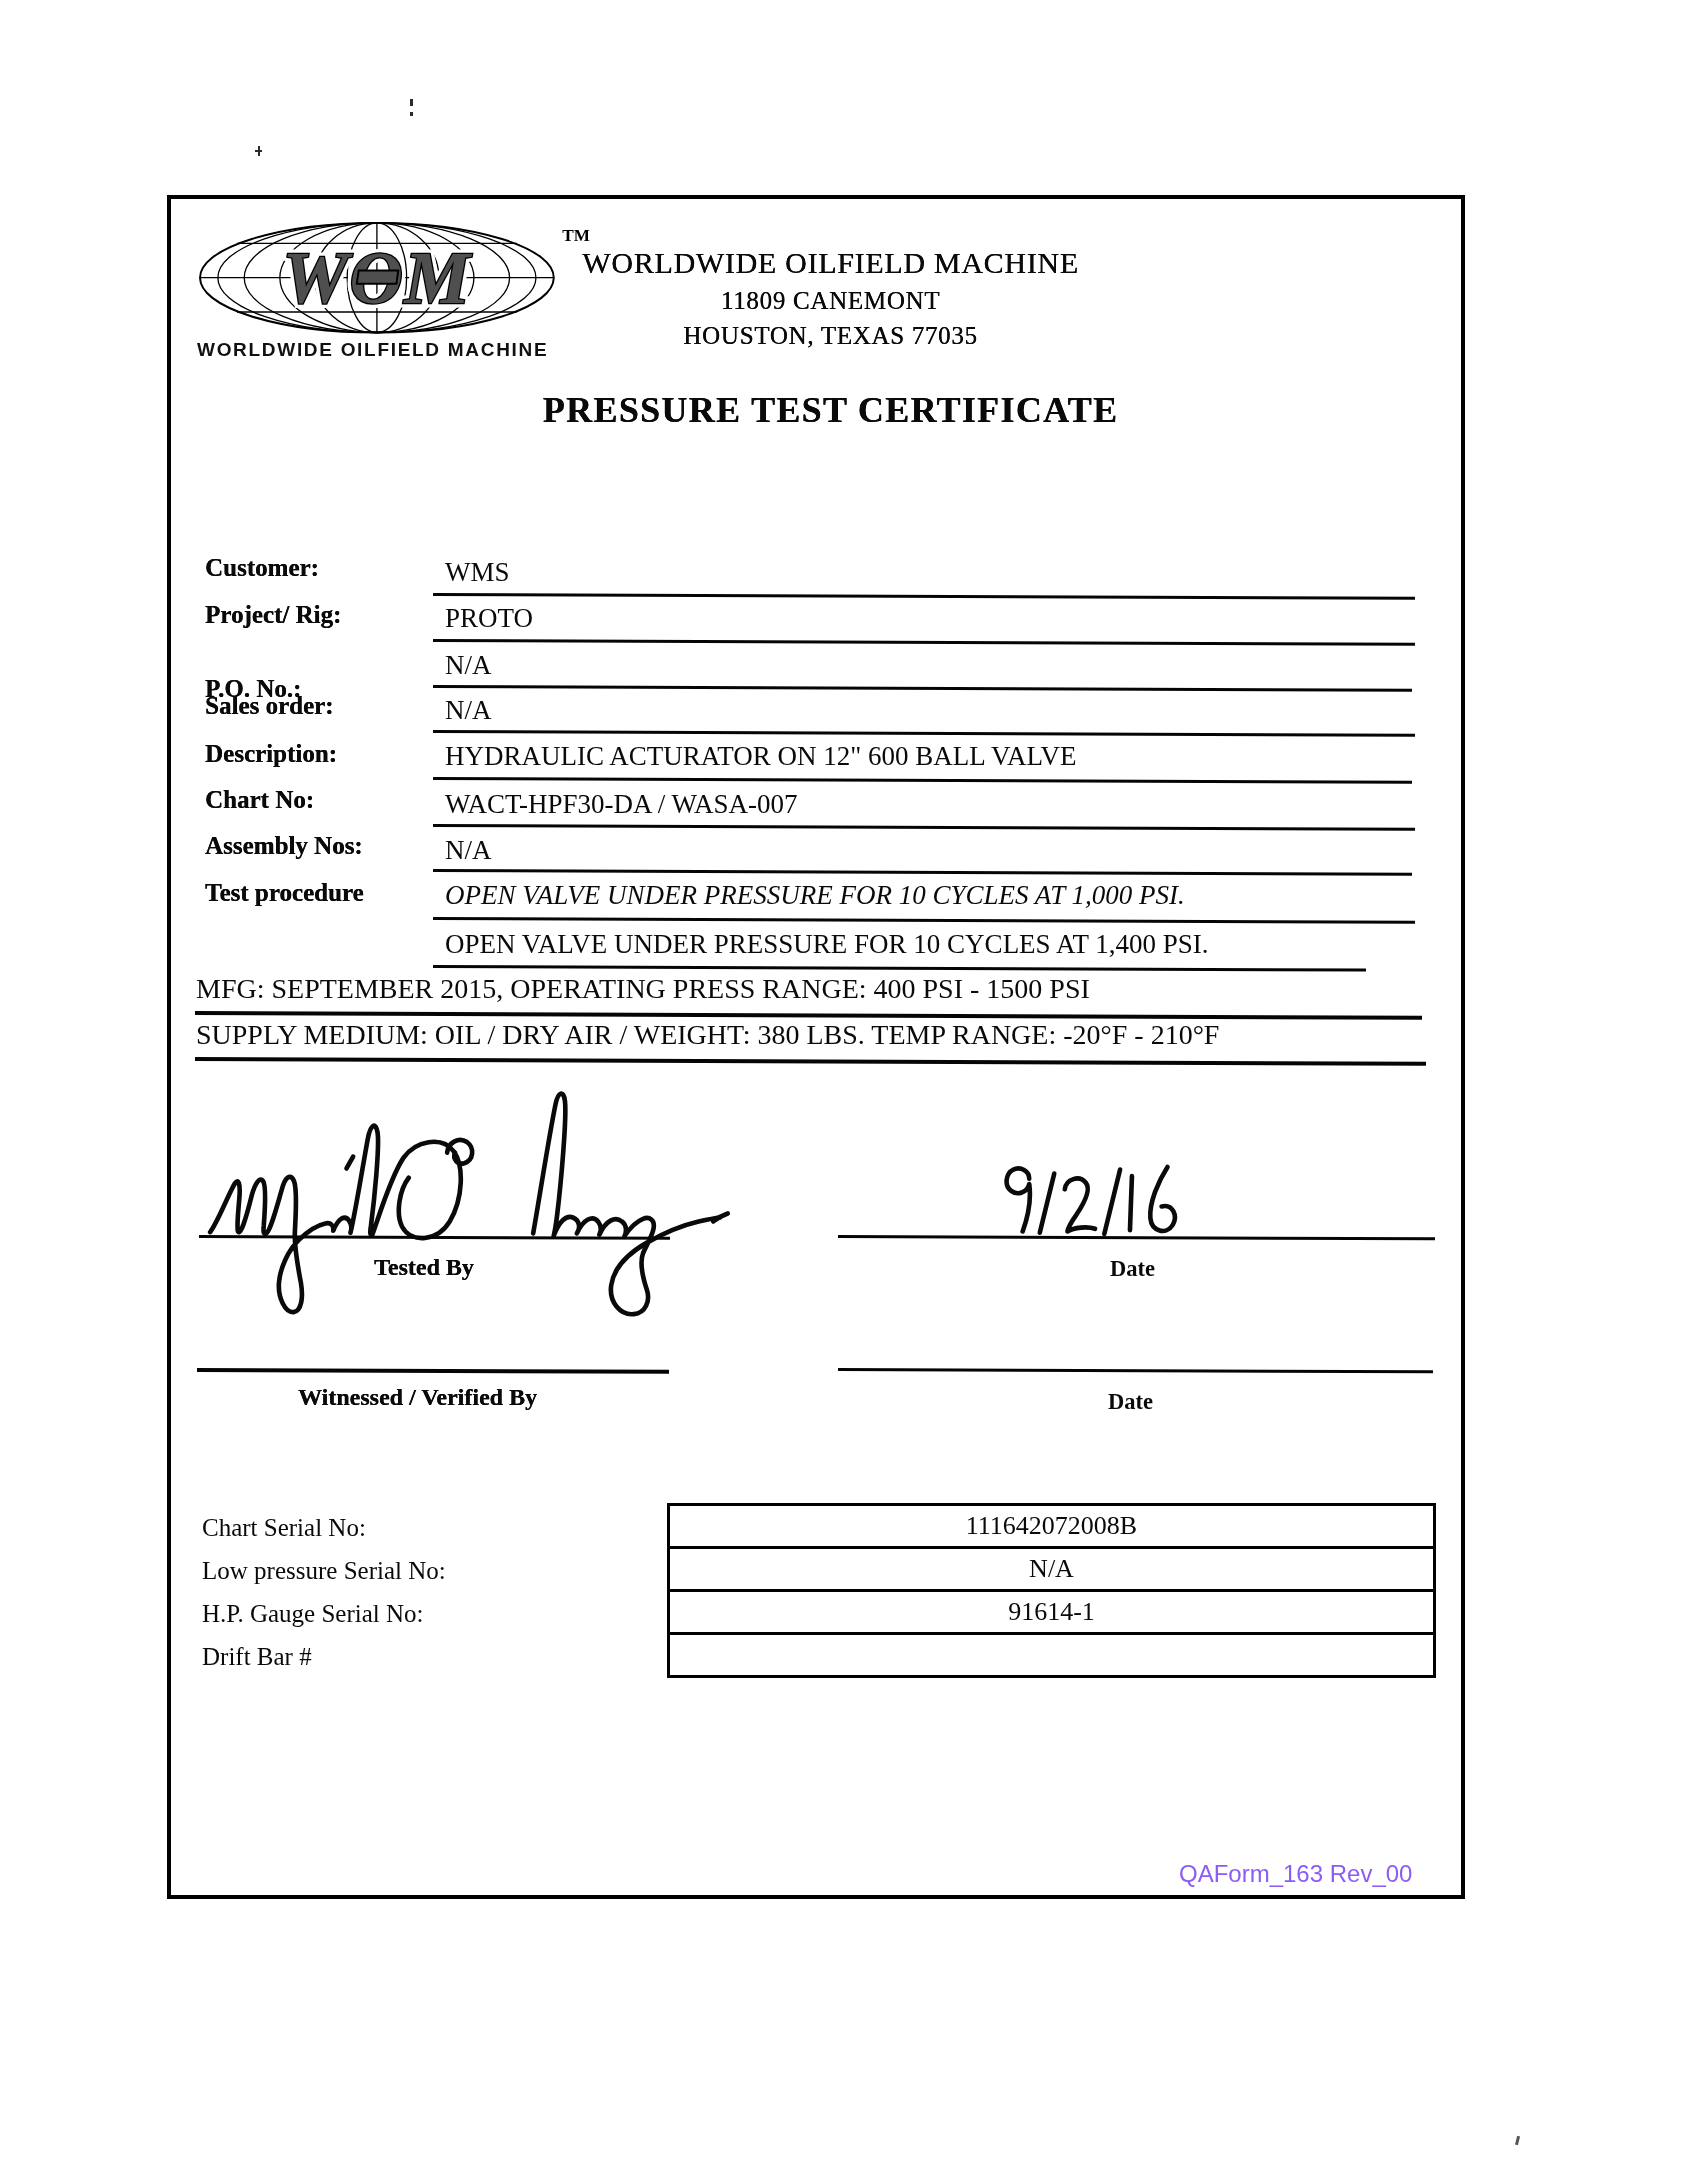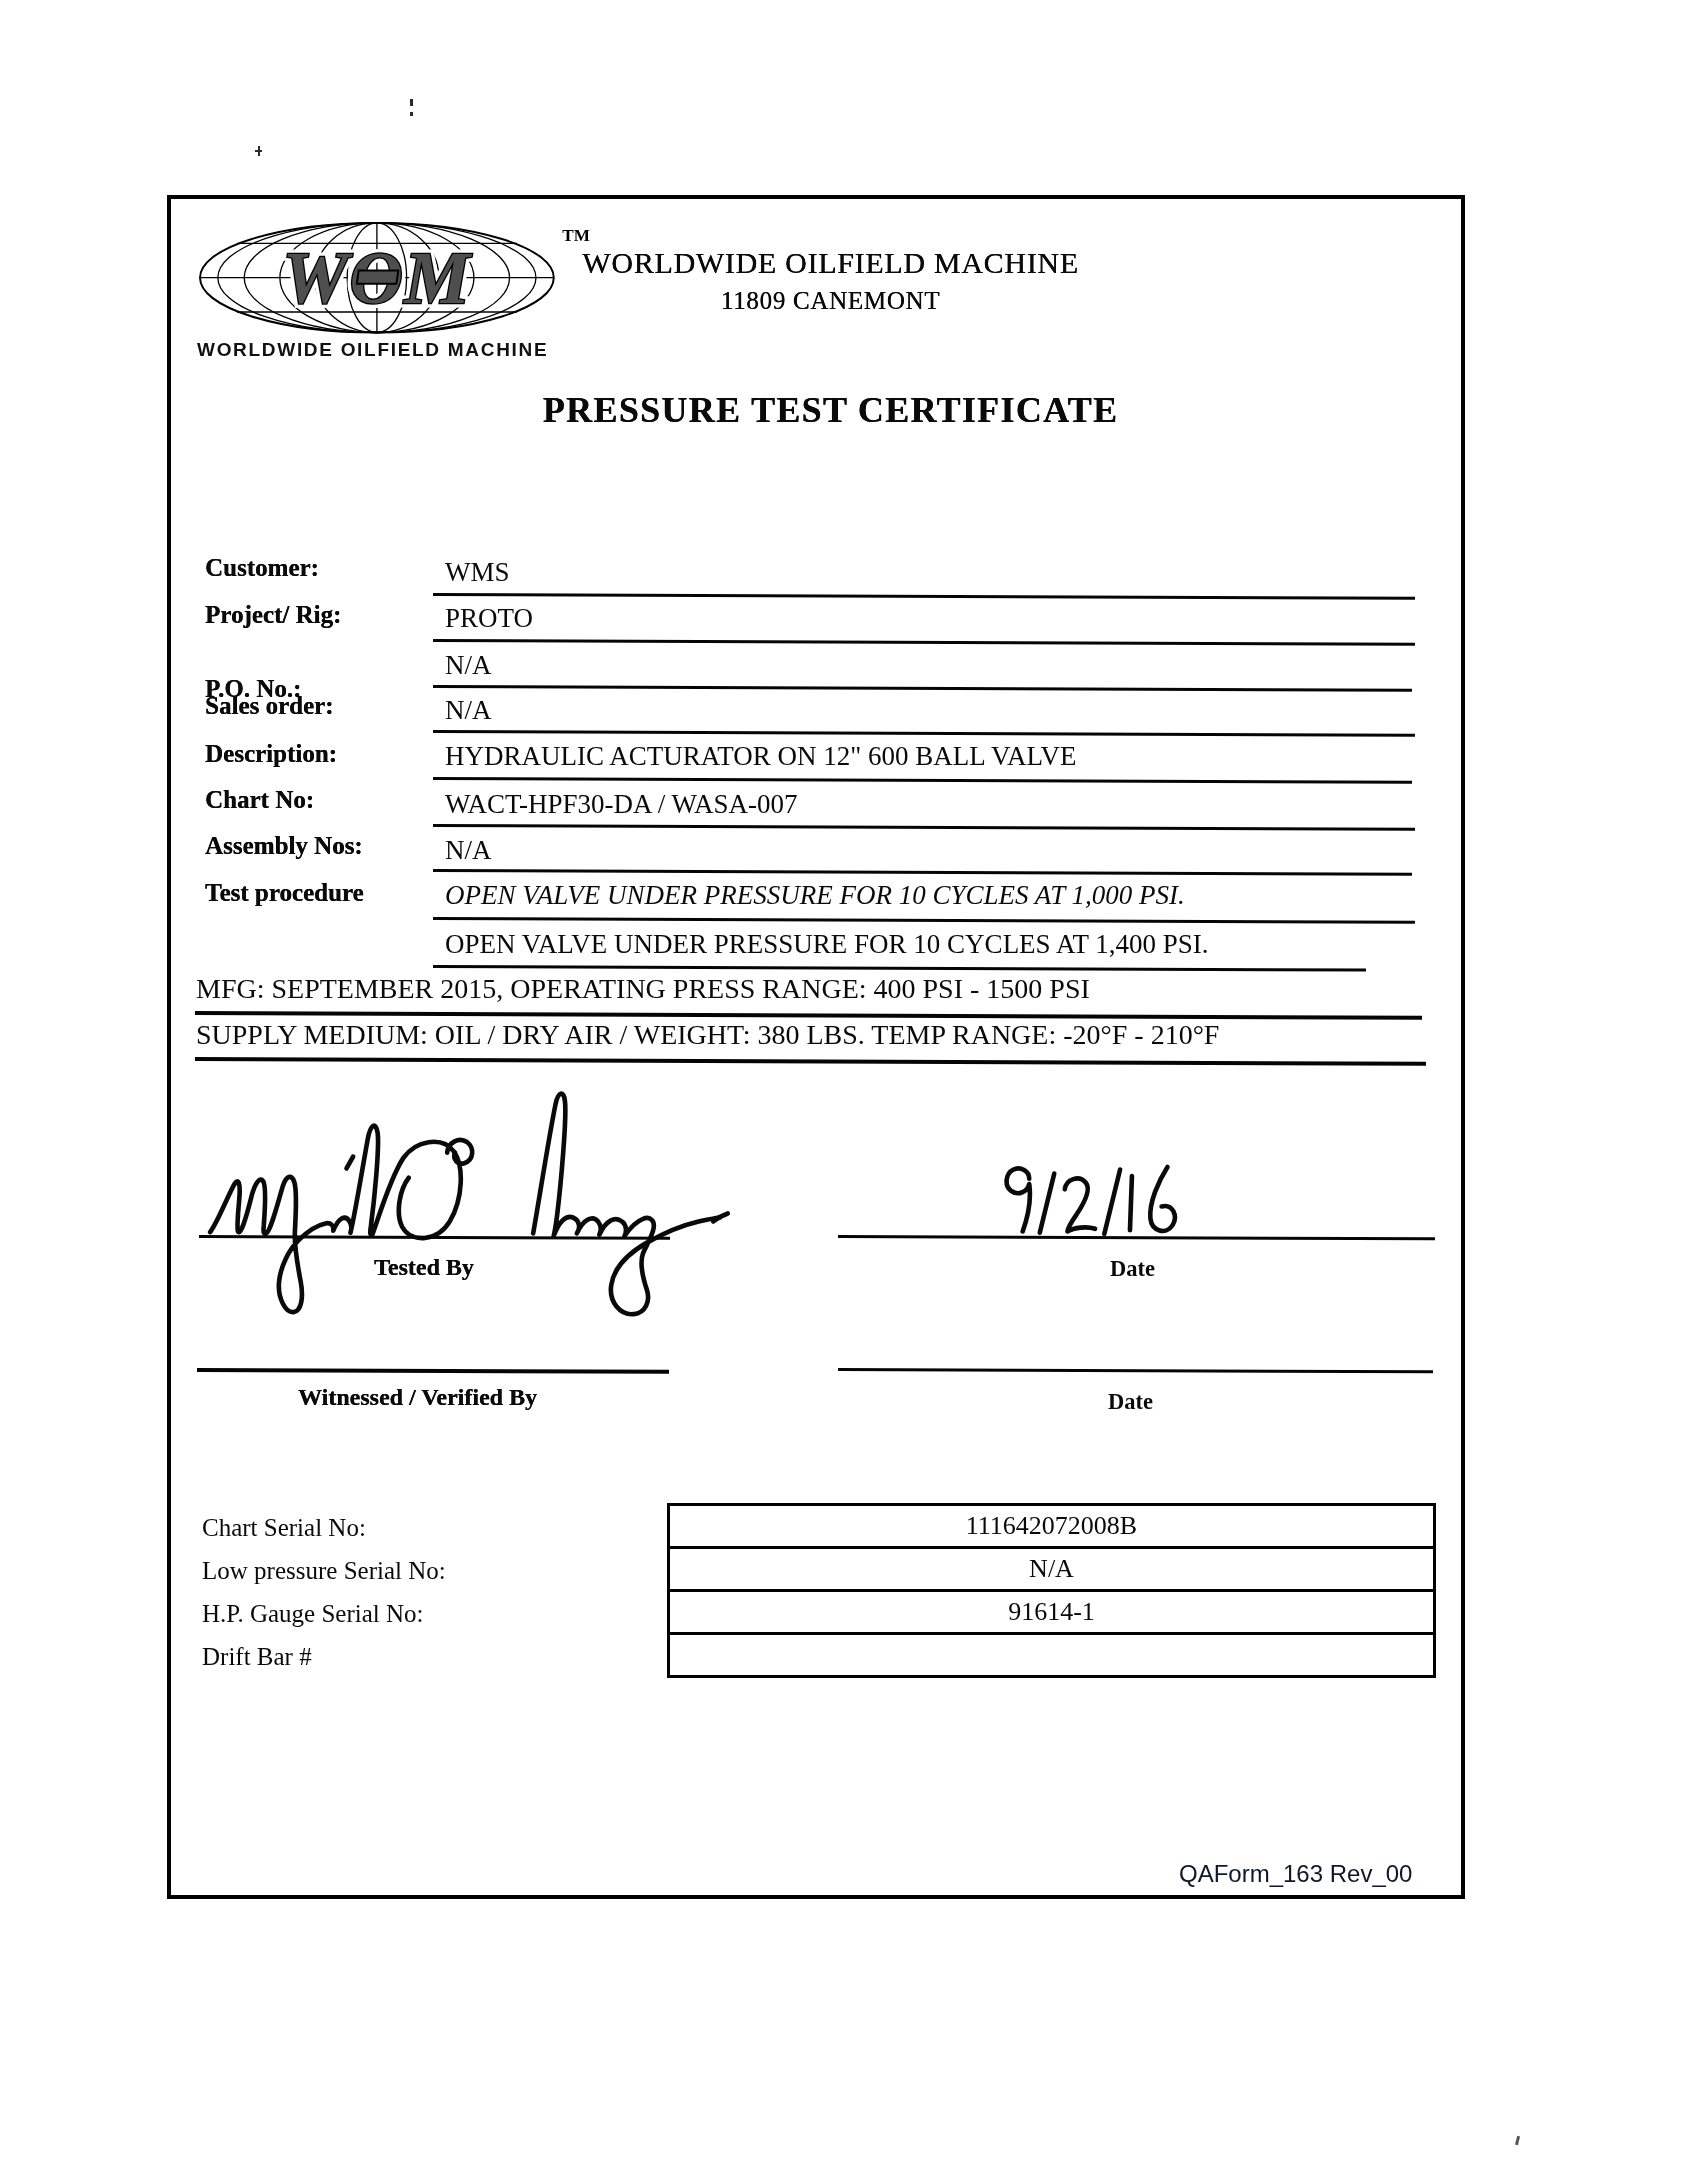--- a/index.html
+++ b/index.html
@@ -31,21 +31,21 @@
   .u{height:3.3px;background:#050505;transform:rotate(0.22deg);transform-origin:left center;}
   .wide{left:196px;font-size:28px;white-space:nowrap;}
 
   .sig-label{font-size:24px;font-weight:bold;white-space:nowrap;}
   .serial-label{left:202px;font-size:25px;white-space:nowrap;}
 
   .stable{left:667px;top:1503px;width:763px;border:3.3px solid #000;}
   .stable-row{height:40px;line-height:40px;text-align:center;font-size:26px;border-bottom:3.3px solid #000;}
   .stable-row:last-child{border-bottom:none;}
 
-  .footer{left:1179px;top:1860px;font-size:24px;color:#0f172a;white-space:nowrap;}
+  .footer{left:1179px;top:1860px;font-size:24px;color:#8b5cf6;white-space:nowrap;}
 
   .speck{background:#2a2a2a;}
 </style>
 </head>
 <body>
 
 <div class="page">
 
   <div class="abs speck" style="left:410px;top:99px;width:3.3px;height:6.6px;"></div>
   <div class="abs speck" style="left:410px;top:112px;width:2.6px;height:4px;"></div>
@@ -70,20 +70,21 @@
     </g>
     <text x="275" y="133" text-anchor="middle" font-family="Liberation Serif, serif" font-size="112" font-style="italic" font-weight="bold" letter-spacing="2" fill="#4f4f4f" stroke="#ffffff" stroke-width="14" paint-order="stroke">WOM</text>
     <text x="275" y="133" text-anchor="middle" font-family="Liberation Serif, serif" font-size="112" font-style="italic" font-weight="bold" letter-spacing="2" fill="#4f4f4f" stroke="#000000" stroke-width="4" paint-order="stroke">WOM</text>
     <rect x="246" y="84" width="60" height="20" fill="#4f4f4f" stroke="#000" stroke-width="3" transform="skewX(-8)" transform-origin="276 94"></rect>
     <text x="556" y="40" font-family="Liberation Serif, serif" font-size="26" font-weight="bold" fill="#000">TM</text>
   </svg>
   <div class="abs logo-caption sans">WORLDWIDE OILFIELD MACHINE</div>
 
   <div class="abs hdr-company ink">WORLDWIDE OILFIELD MACHINE</div>
   <div class="abs hdr-addr1 ink">11809 CANEMONT</div>
+  <div class="abs hdr-addr2 ink">HOUSTON, TEXAS 77035</div>
   <div class="abs doc-title ink">PRESSURE TEST CERTIFICATE</div>
 
   <div>
     <div class="abs flabel ink" style="top:554px;">Customer:</div>
     <div class="abs fvalue" style="top:557px;">WMS</div>
     <div class="abs u" style="left:433px;top:593px;width:982px;"></div>
   </div>
   <div>
     <div class="abs flabel ink" style="top:601px;">Project/ Rig:</div>
     <div class="abs fvalue" style="top:603px;text-align:center;">PROTO</div>

